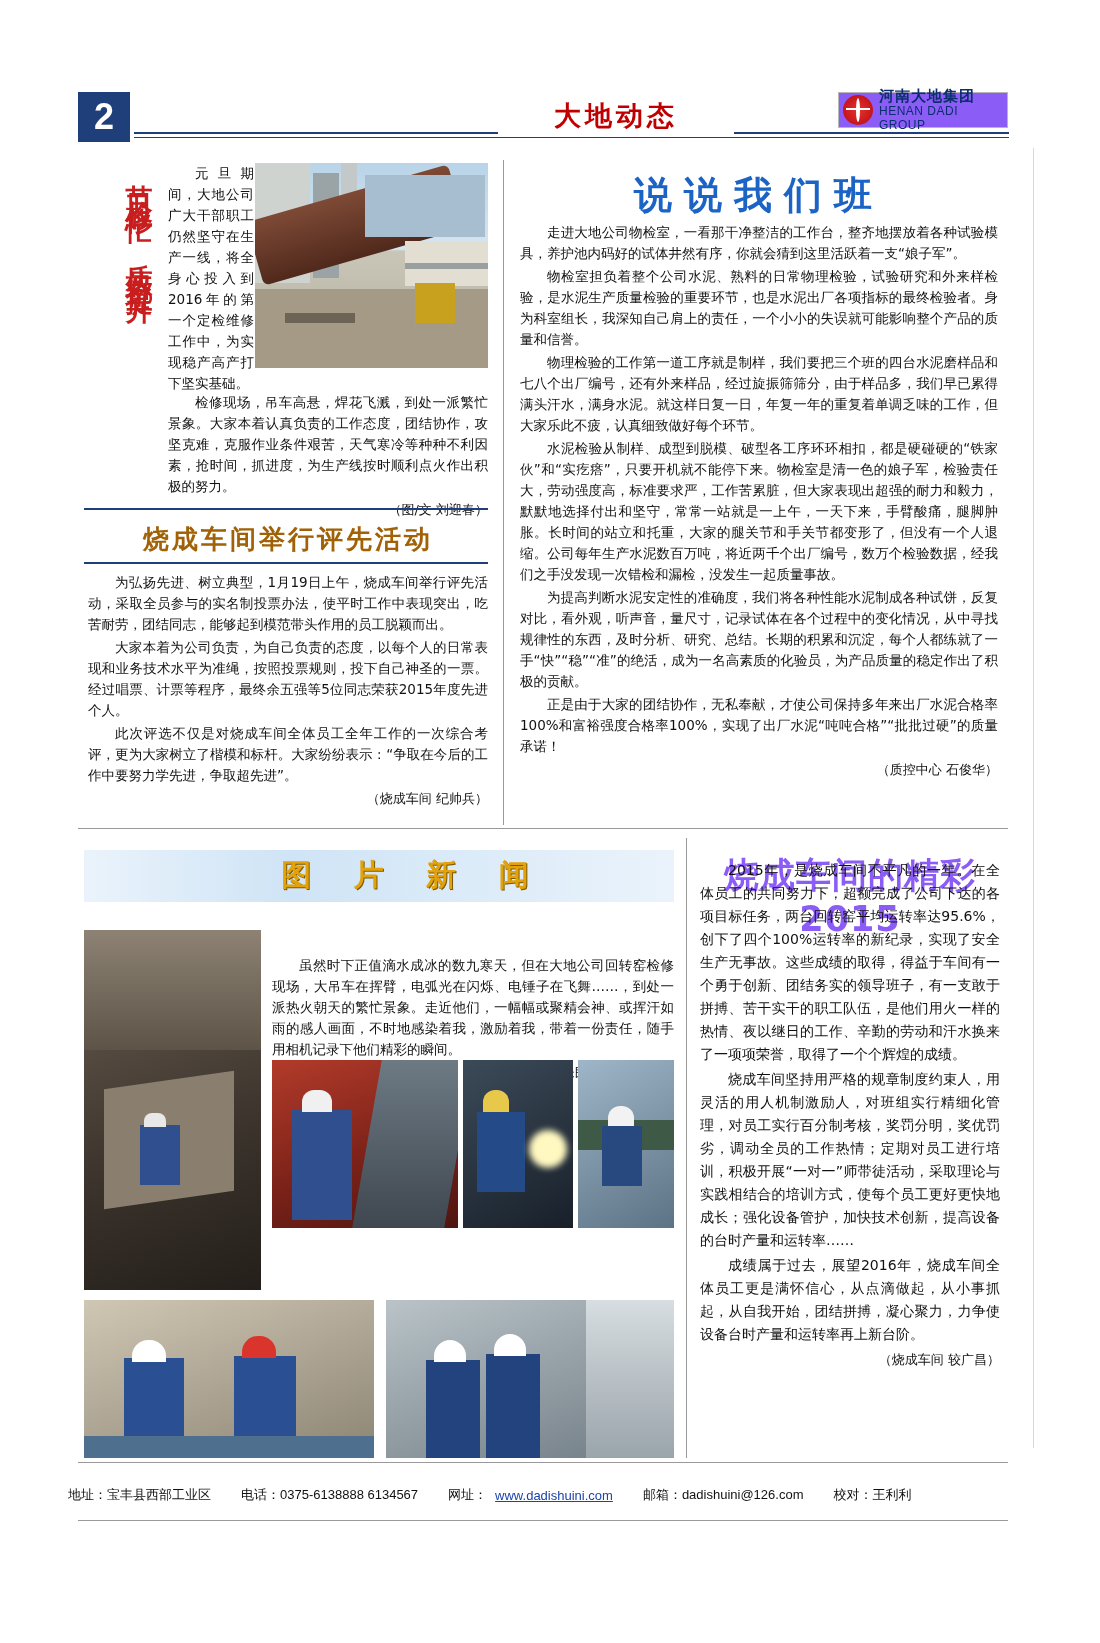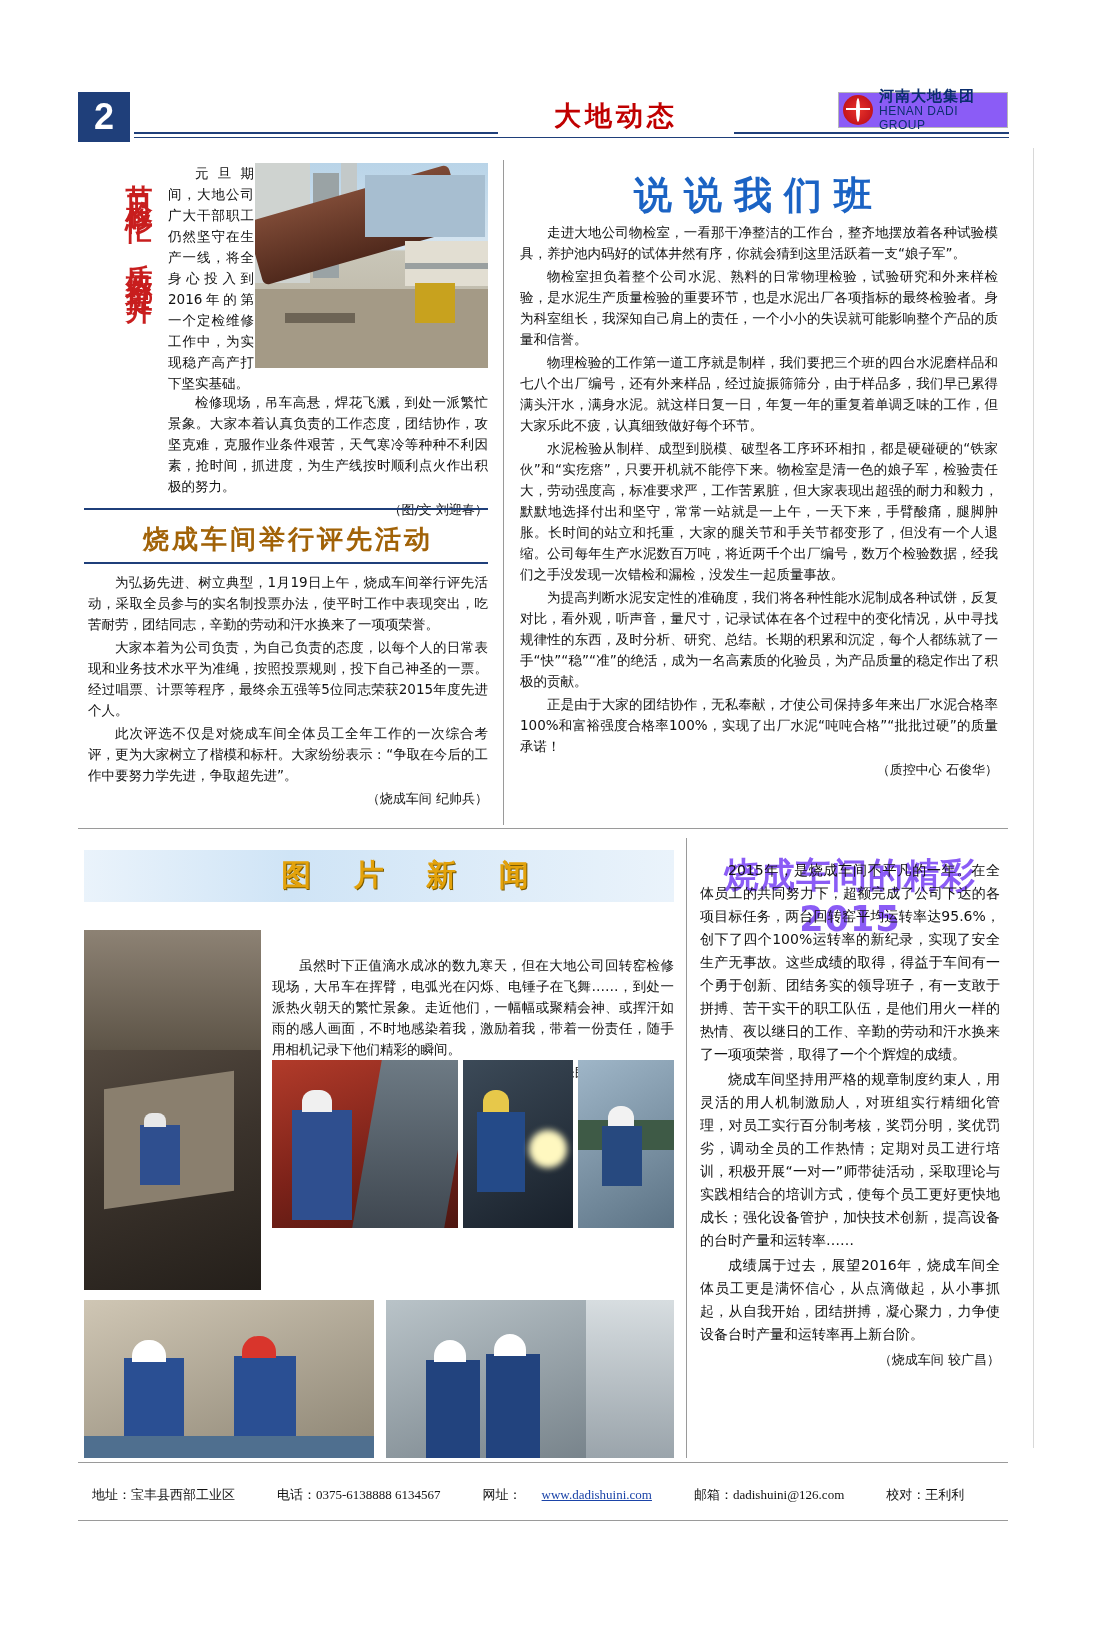--- a/index.html
+++ b/index.html
@@ -151,21 +151,21 @@
     <p>检修现场，吊车高悬，焊花飞溅，到处一派繁忙景象。大家本着认真负责的工作态度，团结协作，攻坚克难，克服作业条件艰苦，天气寒冷等种种不利因素，抢时间，抓进度，为生产线按时顺利点火作出积极的努力。</p>
     <div class="sign">（图/文 刘迎春）</div>
   </div>
 
   <div class="hline" style="left:84px;top:508px;width:404px;background:#1f3f7a;height:2px;"></div>
 
   <div style="position:absolute;left:90px;top:522px;width:396px;text-align:center;font-size:26px;letter-spacing:3px;" class="art-headline-red">烧成车间举行评先活动</div>
   <div class="hline" style="left:84px;top:562px;width:404px;background:#1f3f7a;height:2px;"></div>
 
   <div class="body-cn" style="position:absolute;left:88px;top:572px;width:400px;">
-    <p>为弘扬先进、树立典型，1月19日上午，烧成车间举行评先活动，采取全员参与的实名制投票办法，使平时工作中表现突出，吃苦耐劳，团结同志，辛勤的劳动和汗水换来了一项项荣誉。</p>
+    <p>为弘扬先进、树立典型，1月19日上午，烧成车间举行评先活动，采取全员参与的实名制投票办法，使平时工作中表现突出，吃苦耐劳，团结同志，能够起到模范带头作用的员工脱颖而出。</p>
     <p>大家本着为公司负责，为自己负责的态度，以每个人的日常表现和业务技术水平为准绳，按照投票规则，投下自己神圣的一票。经过唱票、计票等程序，最终余五强等5位同志荣获2015年度先进个人。</p>
     <p>此次评选不仅是对烧成车间全体员工全年工作的一次综合考评，更为大家树立了楷模和标杆。大家纷纷表示：“争取在今后的工作中要努力学先进，争取超先进”。</p>
     <div class="sign">（烧成车间 纪帅兵）</div>
   </div>
 
   <div style="position:absolute;left:520px;top:170px;width:478px;text-align:center;
               font-size:38px;letter-spacing:12px;color:#1b63c4;font-weight:bold;
               font-family:'DejaVu Sans','Liberation Sans',sans-serif;">说说我们班</div>
 
   <div class="body-cn" style="position:absolute;left:520px;top:222px;width:478px;">
@@ -238,23 +238,23 @@
               font-size:35px;letter-spacing:1px;color:#8b5cf6;font-weight:bold;
               font-family:'DejaVu Sans','Liberation Sans',sans-serif;">烧成车间的精彩2015</div>
 
   <div class="body-cn" style="position:absolute;left:700px;top:859px;width:300px;font-size:14px;line-height:23px;">
     <p>2015年，是烧成车间不平凡的一年。在全体员工的共同努力下，超额完成了公司下达的各项目标任务，两台回转窑平均运转率达95.6%，创下了四个100%运转率的新纪录，实现了安全生产无事故。这些成绩的取得，得益于车间有一个勇于创新、团结务实的领导班子，有一支敢于拼搏、苦干实干的职工队伍，是他们用火一样的热情、夜以继日的工作、辛勤的劳动和汗水换来了一项项荣誉，取得了一个个辉煌的成绩。</p>
     <p>烧成车间坚持用严格的规章制度约束人，用灵活的用人机制激励人，对班组实行精细化管理，对员工实行百分制考核，奖罚分明，奖优罚劣，调动全员的工作热情；定期对员工进行培训，积极开展“一对一”师带徒活动，采取理论与实践相结合的培训方式，使每个员工更好更快地成长；强化设备管护，加快技术创新，提高设备的台时产量和运转率……</p>
     <p>成绩属于过去，展望2016年，烧成车间全体员工更是满怀信心，从点滴做起，从小事抓起，从自我开始，团结拼搏，凝心聚力，力争使设备台时产量和运转率再上新台阶。</p>
     <div class="sign">（烧成车间 较广昌）</div>
   </div>
 
-  <div style="position:absolute;left:92px;top:1484px;width:920px;height:22px;
-              font-family:Liberation Serif, serif;font-size:13px;
-              display:flex;align-items:center;gap:42px;">
+  <div style="position:absolute;left:68px;top:1484px;width:920px;height:22px;
+              font-family:Liberation Sans, sans-serif;font-size:13px;
+              display:flex;align-items:center;gap:30px;">
     <span>地址：宝丰县西部工业区</span>
     <span>电话：0375-6138888  6134567</span>
     <span>网址：</span>
     <a href="#" style="margin-left:-22px;text-decoration:underline;">www.dadishuini.com</a>
     <span>邮箱：dadishuini@126.com</span>
     <span>校对：王利利</span>
   </div>
 
 </div>
 

